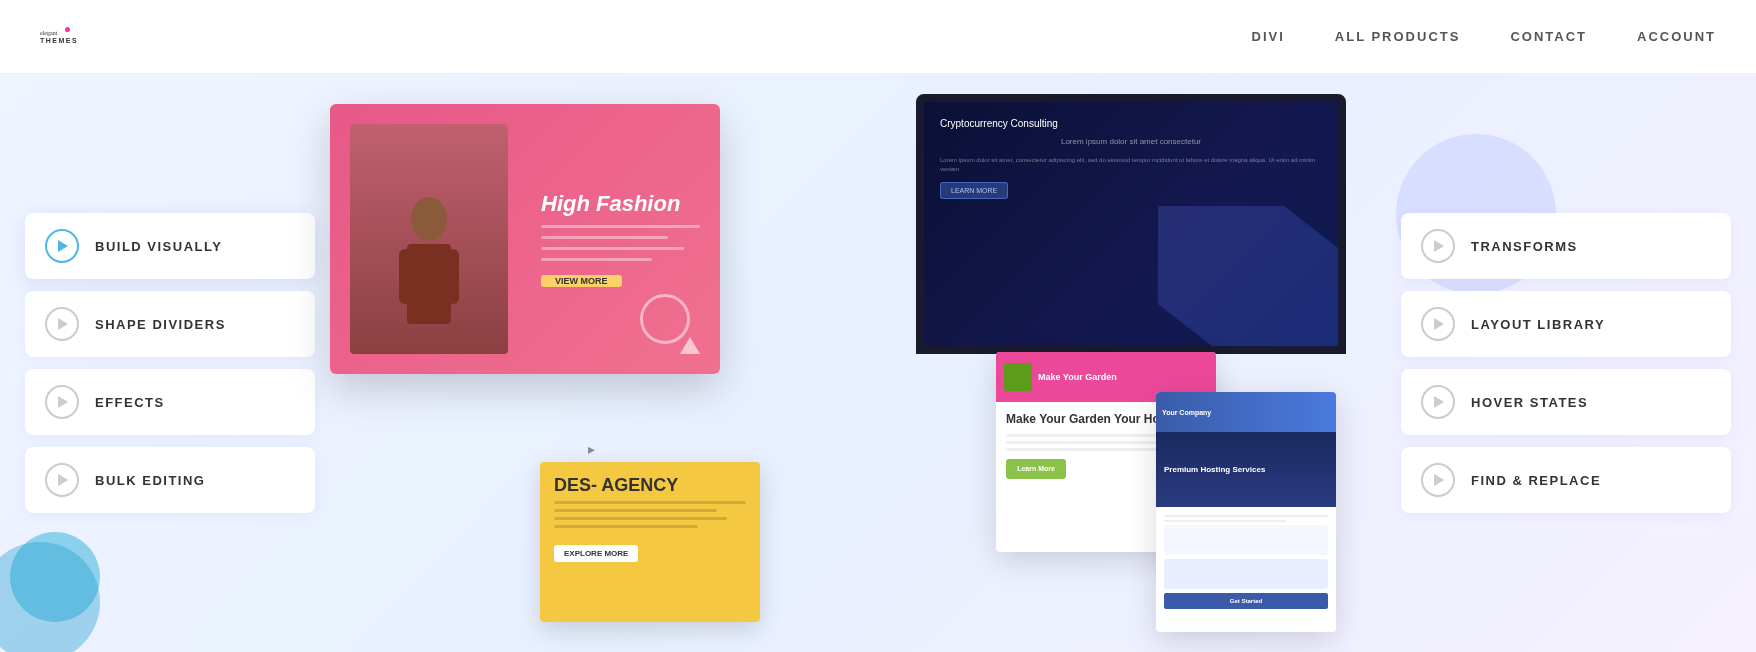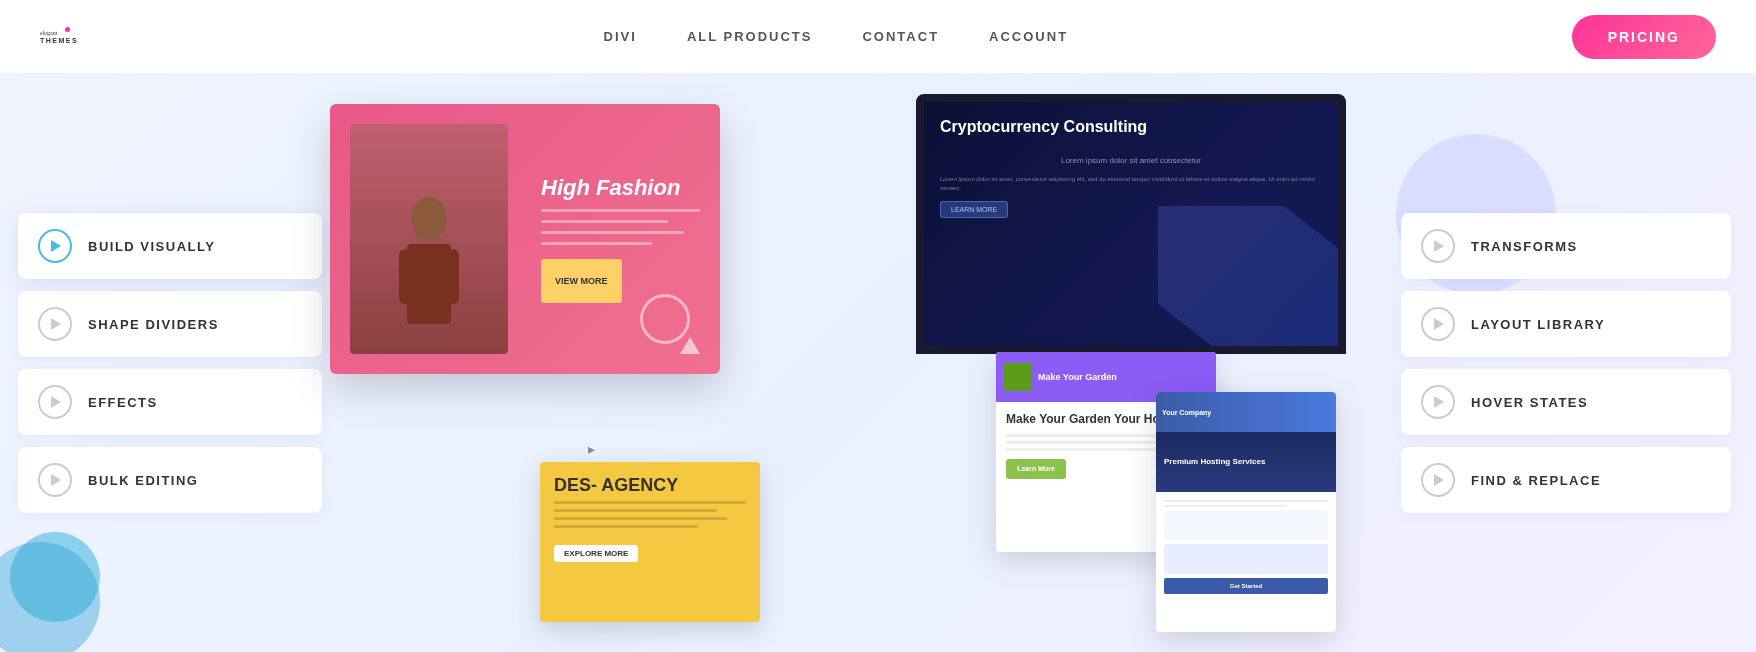--- a/index.html
+++ b/index.html
@@ -88,21 +88,21 @@
     }
 
     
     .left-panel {
       width: 340px;
       flex-shrink: 0;
       display: flex;
       flex-direction: column;
       justify-content: center;
       gap: 12px;
-      padding: 30px 18px;
+      padding: 30px 25px;
       position: relative;
       z-index: 2;
     }
     .feature-card {
       background: #fff;
       border-radius: 8px;
       padding: 16px 20px;
       display: flex;
       align-items: center;
       gap: 16px;
@@ -198,21 +198,21 @@
     .mockup-desc-line {
       height: 3px;
       background: rgba(255,255,255,0.4);
       border-radius: 2px;
     }
     .mockup-btn-sm {
       background: rgba(255,220,100,0.9);
       color: #333;
       border: none;
       border-radius: 3px;
-      padding: 17px 14px;
+      padding: 1px 14px;
       font-size: 9px;
       font-weight: 700;
       cursor: pointer;
       width: fit-content;
       margin-top: 6px;
     }
     .mockup-circle-deco {
       position: absolute;
       right: 30px;
       bottom: 30px;
@@ -293,24 +293,24 @@
     }
     .monitor-crypto {
       width: 100%;
       height: 100%;
       background: linear-gradient(135deg, #0a1035 0%, #141850 60%, #0d1a50 100%);
       display: flex;
       flex-direction: column;
       padding: 16px;
     }
     .crypto-title {
-      font-size: 16px;
-      font-weight: 700;
+      font-size: 10px;
+      font-weight: 400;
       color: #fff;
-      margin-bottom: 20px;
+      margin-bottom: 8px;
     }
     .crypto-subtitle {
       font-size: 8px;
       color: rgba(255,255,255,0.5);
       margin-bottom: 10px;
       text-align: center;
     }
     .crypto-desc {
       font-size: 6px;
       color: rgba(255,255,255,0.4);
@@ -365,21 +365,21 @@
       top: 0;
       width: 220px;
       height: 200px;
       background: #fff;
       border-radius: 4px;
       box-shadow: 0 8px 30px rgba(0,0,0,0.15);
       overflow: hidden;
     }
     .card-garden-header {
       height: 50px;
-      background: #8b5cf6;
+      background: #ec4899;
       display: flex;
       align-items: center;
       padding: 8px;
       gap: 6px;
     }
     .garden-logo-sq {
       width: 28px;
       height: 28px;
       background: #5d9b1a;
       border-radius: 2px;
@@ -422,21 +422,21 @@
       display: flex;
       align-items: center;
       padding: 6px;
     }
     .consulting-logo {
       font-size: 7px;
       font-weight: 700;
       color: #fff;
     }
     .consulting-hero {
-      height: 60px;
+      height: 75px;
       background: linear-gradient(180deg, #1a2a60, #2a3a80);
       display: flex;
       align-items: center;
       padding: 8px;
     }
     .consulting-hero-text {
       font-size: 8px;
       font-weight: 700;
       color: #fff;
       line-height: 1.4;
@@ -503,21 +503,20 @@
     </svg>
   </div>
 
   <nav class="nav">
     <span class="nav-item">DIVI</span>
     <span class="nav-item">ALL PRODUCTS</span>
     <span class="nav-item">CONTACT</span>
     <span class="nav-item">ACCOUNT</span>
   </nav>
 
-  <button class="pricing-btn">PRICING</button>
 </header>
 
 <main class="main">
 
   <div class="deco-circle-top-right"></div>
   <div class="deco-circle-bottom-left"></div>
   <div class="deco-circle-bottom-left2"></div>
 
   <aside class="left-panel">
 

